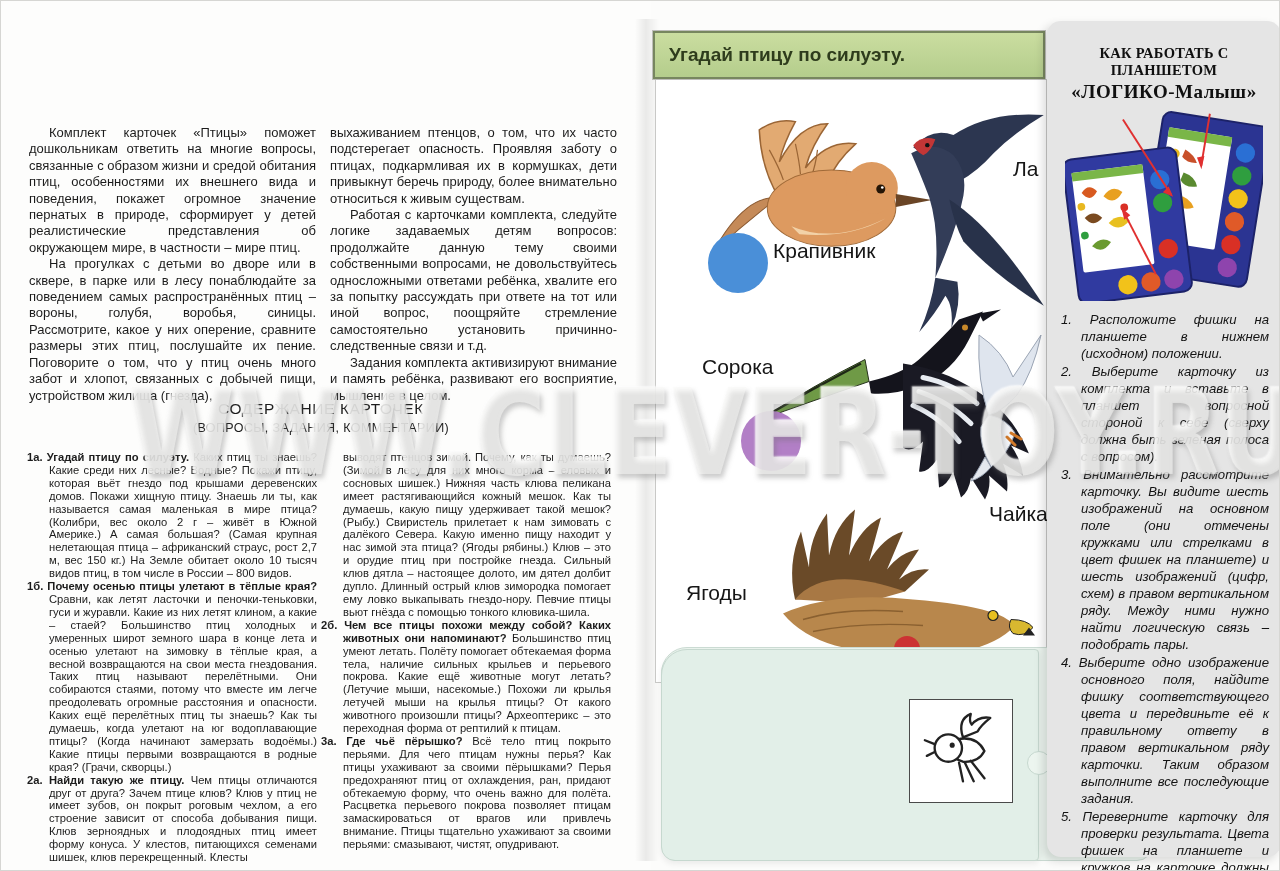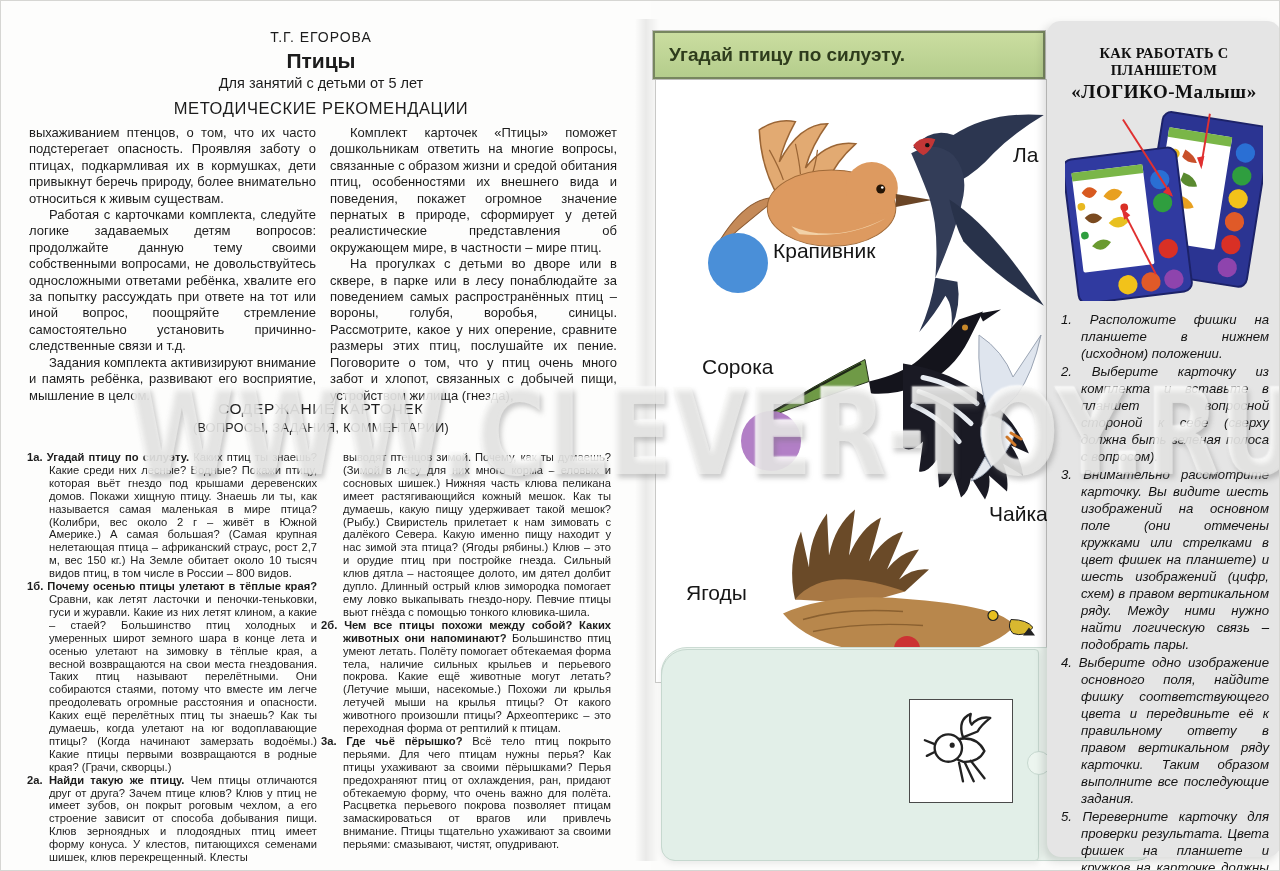--- a/index.html
+++ b/index.html
@@ -71,36 +71,30 @@
                color:rgba(248,248,245,.55);
                text-shadow:3px 4px 6px rgba(110,110,110,.35), -1px -1px 2px rgba(255,255,255,.75);
                z-index:20; pointer-events:none; }
 </style>
 </head>
 <body>
 
 <div class="photo">
 
   <div class="left-page">
-    <div class="lp-head">
-      <div class="author">Т.Г. ЕГОРОВА</div>
-      <div class="book-title">Птицы</div>
-      <div class="subtitle">Для занятий с детьми от 5 лет</div>
-      <div class="mhead">МЕТОДИЧЕСКИЕ РЕКОМЕНДАЦИИ</div>
-    </div>
 
     <div class="body-cols">
+      <div class="bcol">
+        <p class="ind">Комплект карточек «Птицы» поможет дошкольникам ответить на многие вопросы, связанные с образом жизни и средой обитания птиц, особенностями их внешнего вида и поведения, покажет огромное значение пернатых в природе, сформирует у детей реалистические представления об окружающем мире, в частности – мире птиц.</p>
+        <p class="ind">На прогулках с детьми во дворе или в сквере, в парке или в лесу понаблюдайте за поведением самых распространённых птиц – вороны, голубя, воробья, синицы. Рассмотрите, какое у них оперение, сравните размеры этих птиц, послушайте их пение. Поговорите о том, что у птиц очень много забот и хлопот, связанных с добычей пищи, устройством жилища (гнезда),</p>
+      </div>
       <div class="bcol">
         <p>выхаживанием птенцов, о том, что их часто подстерегает опасность. Проявляя заботу о птицах, подкармливая их в кормушках, дети привыкнут беречь природу, более внимательно относиться к живым существам.</p>
         <p class="ind">Работая с карточками комплекта, следуйте логике задаваемых детям вопросов: продолжайте данную тему своими собственными вопросами, не довольствуйтесь односложными ответами ребёнка, хвалите его за попытку рассуждать при ответе на тот или иной вопрос, поощряйте стремление самостоятельно установить причинно-следственные связи и т.д.</p>
         <p class="ind">Задания комплекта активизируют внимание и память ребёнка, развивают его восприятие, мышление в целом.</p>
-      </div>
-      <div class="bcol">
-        <p class="ind">Комплект карточек «Птицы» поможет дошкольникам ответить на многие вопросы, связанные с образом жизни и средой обитания птиц, особенностями их внешнего вида и поведения, покажет огромное значение пернатых в природе, сформирует у детей реалистические представления об окружающем мире, в частности – мире птиц.</p>
-        <p class="ind">На прогулках с детьми во дворе или в сквере, в парке или в лесу понаблюдайте за поведением самых распространённых птиц – вороны, голубя, воробья, синицы. Рассмотрите, какое у них оперение, сравните размеры этих птиц, послушайте их пение. Поговорите о том, что у птиц очень много забот и хлопот, связанных с добычей пищи, устройством жилища (гнезда),</p>
       </div>
     </div>
 
     <div class="contents-head">
       <div class="chead">СОДЕРЖАНИЕ КАРТОЧЕК</div>
       <div class="csub">(ВОПРОСЫ, ЗАДАНИЯ, КОММЕНТАРИИ)</div>
     </div>
 
     <div class="items-cols">
       <div class="icol">
@@ -143,21 +137,21 @@
     <div class="bird" style="left:248px; top:84px; width:146px; height:226px;">
       <svg viewBox="0 0 145 225" width="146" height="226">
         <path d="M12 38 Q30 18 52 26 Q88 2 142 6 Q112 24 92 44 Q76 62 58 72 Z" fill="#2c3650"></path>
         <path d="M10 44 Q34 30 52 46 Q66 62 62 86 Q56 118 34 168 Q38 120 28 88 Q18 62 10 44Z" fill="#333d58"></path>
         <path d="M12 36 Q20 26 34 30 Q30 42 22 46 Q15 42 12 36Z" fill="#c23636"></path>
         <circle cx="26" cy="36" r="2.2" fill="#111"></circle>
         <path d="M48 90 Q92 118 142 196 Q96 168 62 132 Q52 112 48 90Z" fill="#28324a"></path>
         <path d="M34 168 Q30 196 18 222 Q34 204 44 186 Q52 196 50 218 Q60 196 56 172 Z" fill="#2c3650"></path>
       </svg>
     </div>
-    <div class="bird-label" style="left:360px; top:118px;">Ла</div>
+    <div class="bird-label" style="left:360px; top:132px;">Ла</div>
 
     <div class="bird-label" style="left:49px; top:330px;">Сорока</div>
     <div class="bird" style="left:100px; top:282px; width:292px; height:196px;">
       <svg viewBox="0 0 292 195" width="292" height="196">
         <path d="M112 52 Q60 78 8 112 Q52 96 116 74 Z" fill="#6f9a46" stroke="#27331c" stroke-width="1"></path>
         <path d="M108 56 Q58 82 10 110" stroke="#1e2816" stroke-width="2.5" fill="none"></path>
         <path d="M116 74 Q150 66 166 52 Q186 34 206 12 L230 4 Q222 20 216 32 Q200 64 168 78 Q140 88 118 86 Z" fill="#14141c"></path>
         <circle cx="212" cy="20" r="3" fill="#c8882a"></circle>
         <path d="M226 6 L248 2 L230 14 Z" fill="#14141c"></path>
         <path d="M118 86 Q142 94 160 92 Q150 112 132 116 Q118 104 118 86Z" fill="#fff"></path>

